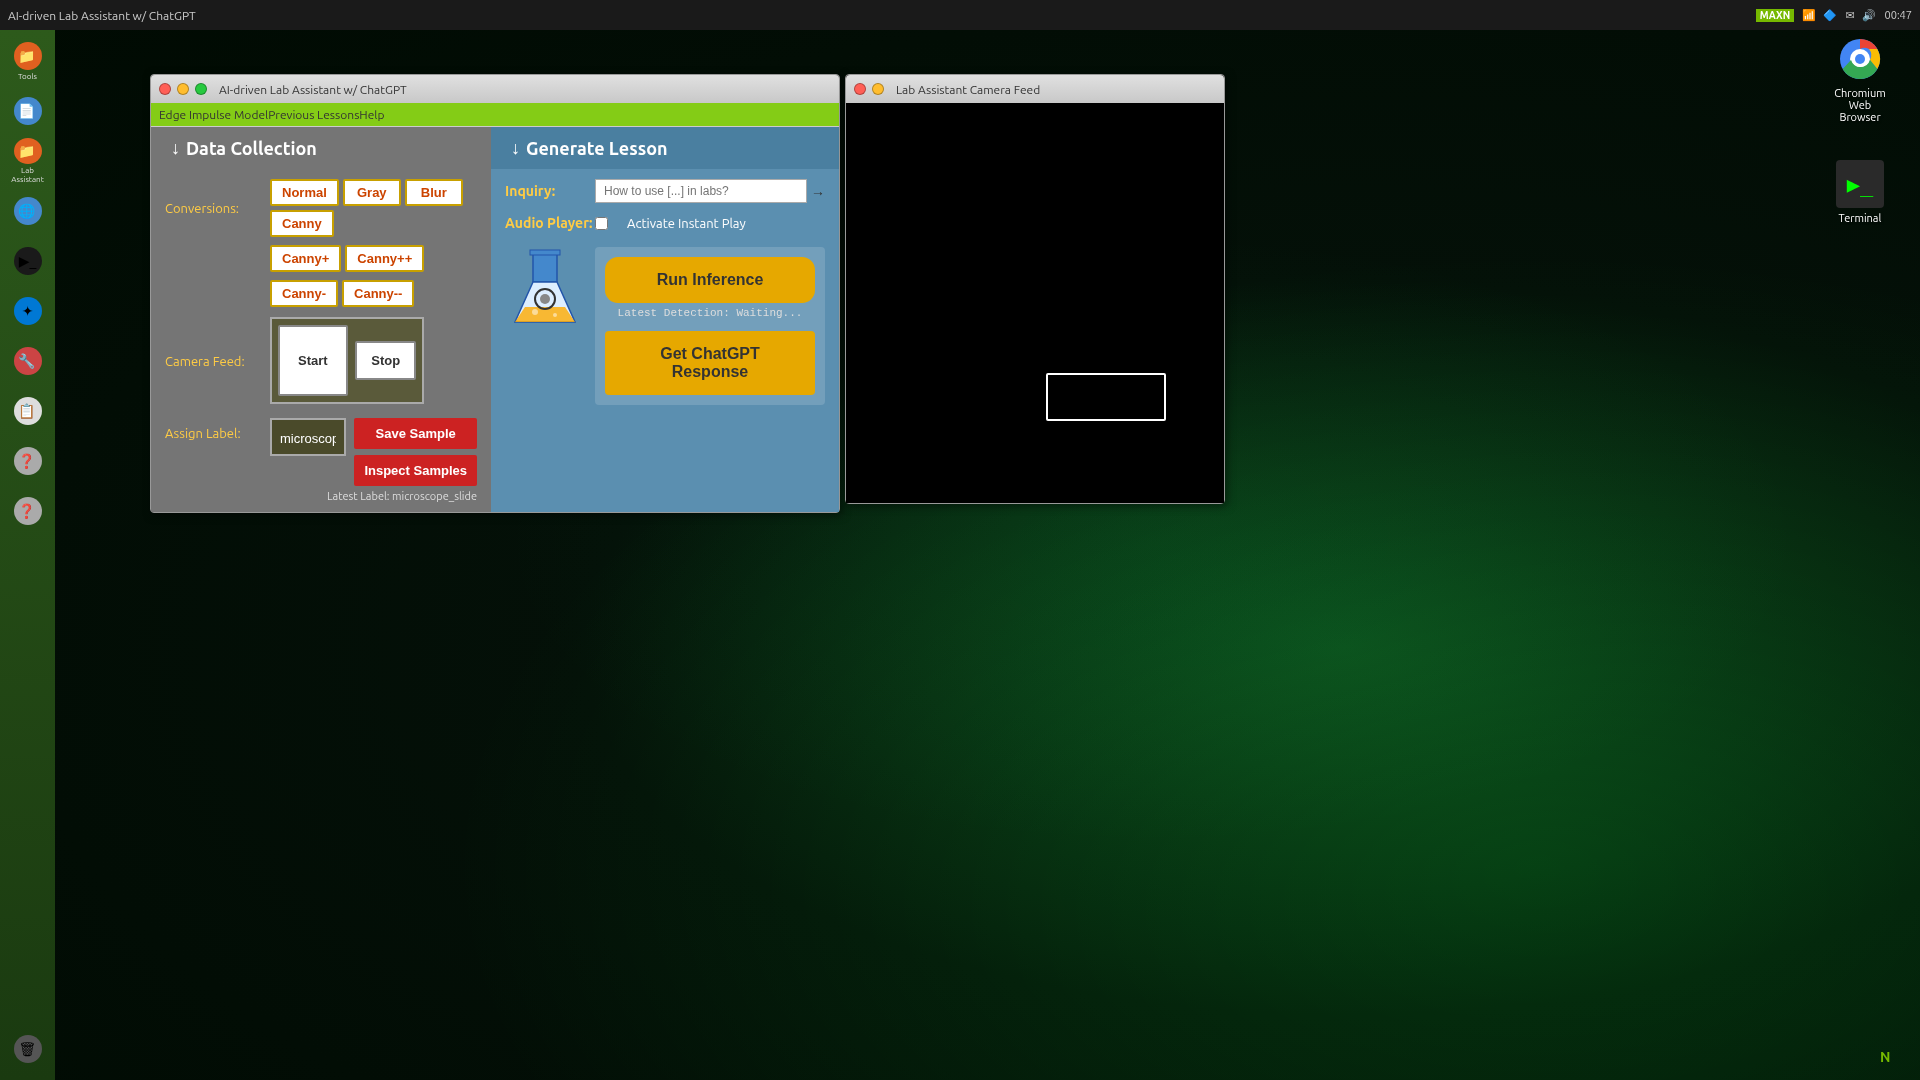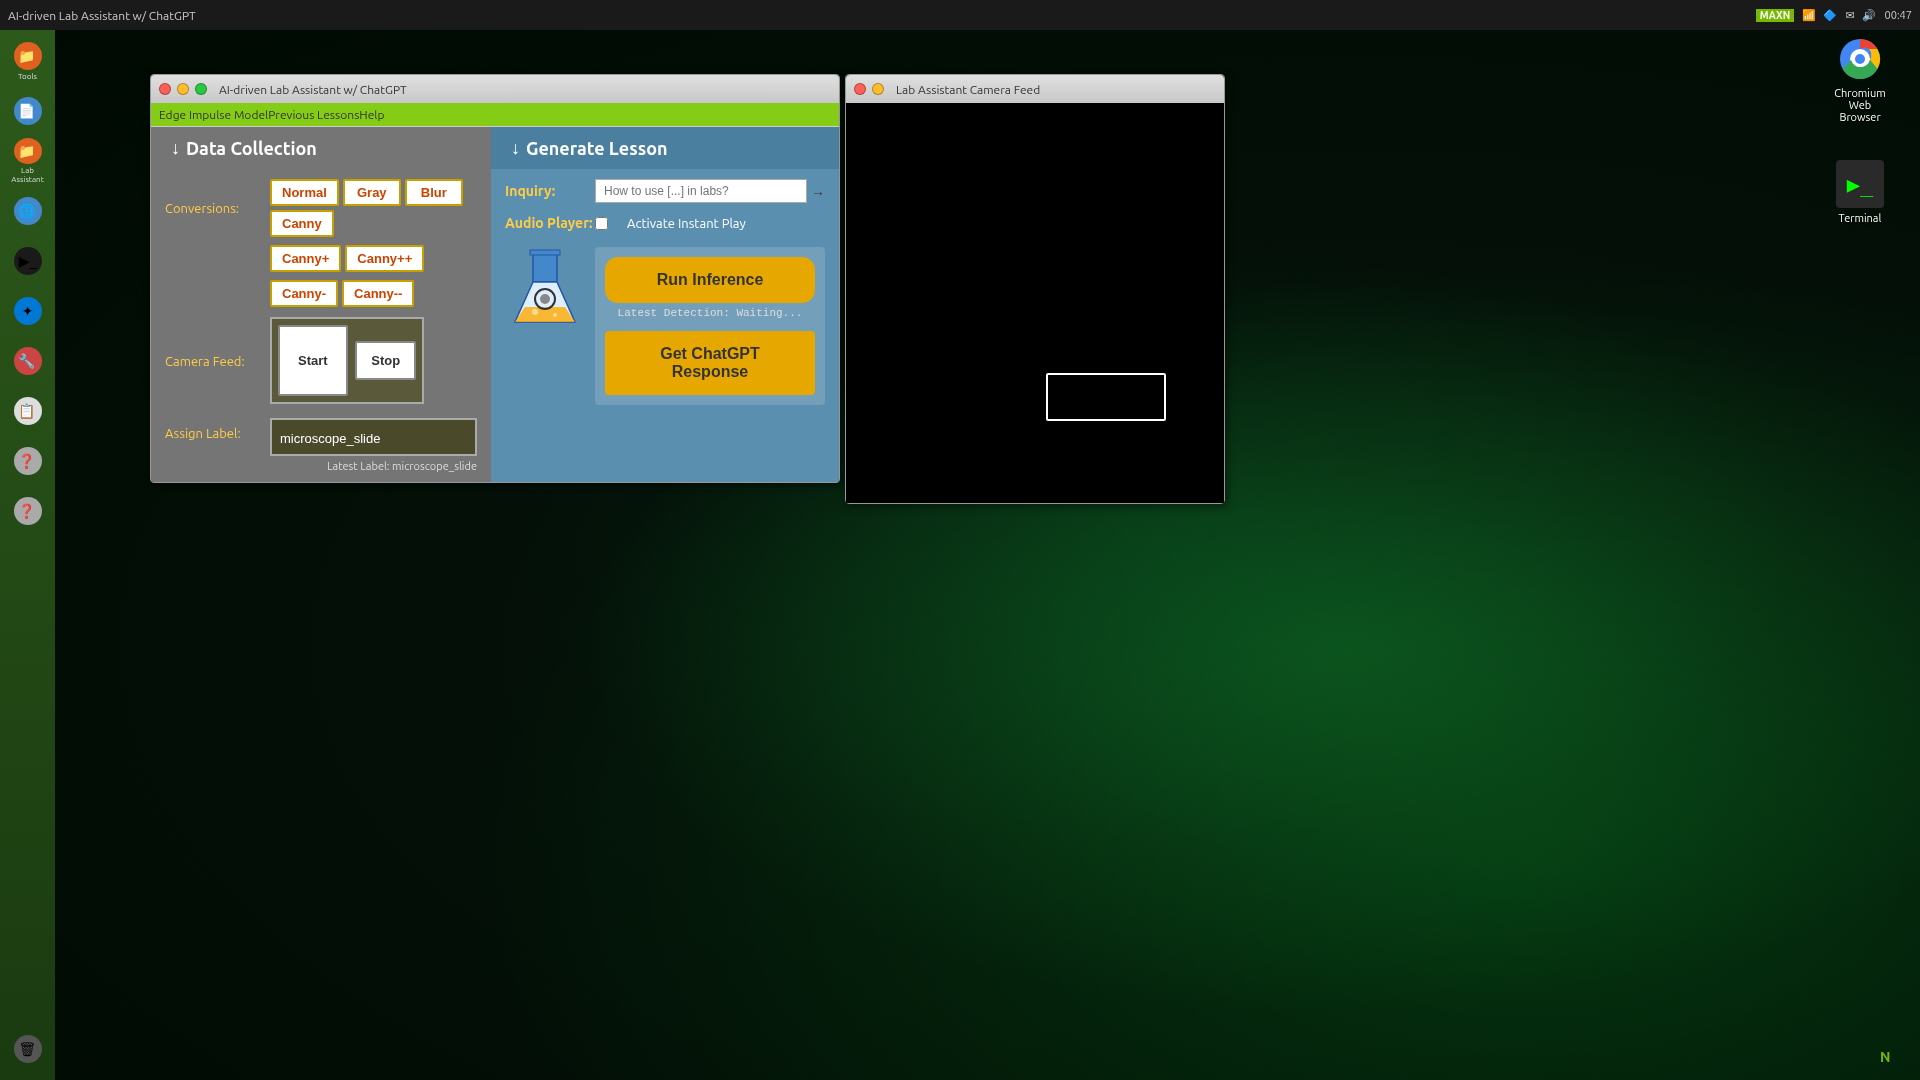--- a/index.html
+++ b/index.html
@@ -578,20 +578,24 @@
         </div>
       </div>
 
       <div class="assign-row">
         <span class="row-label" style="color:#ffcc44;font-size:13px;width:105px;flex-shrink:0;padding-top:8px;">Assign Label:</span>
         <div style="flex:1;">
           <div style="display:flex;gap:8px;align-items:flex-start;">
             <div class="label-box">
               <input class="label-input" type="text" value="microscope_slide" style="">
             </div>
+            <div class="label-buttons">
+              <button class="save-btn">Save Sample</button>
+              <button class="inspect-btn">Inspect Samples</button>
+            </div>
           </div>
           <div class="latest-label">Latest Label: microscope_slide</div>
         </div>
       </div>
     </div>
 
     <div class="right-panel">
 
       <div class="inquiry-row">
         <span class="inquiry-label">Inquiry:</span>

